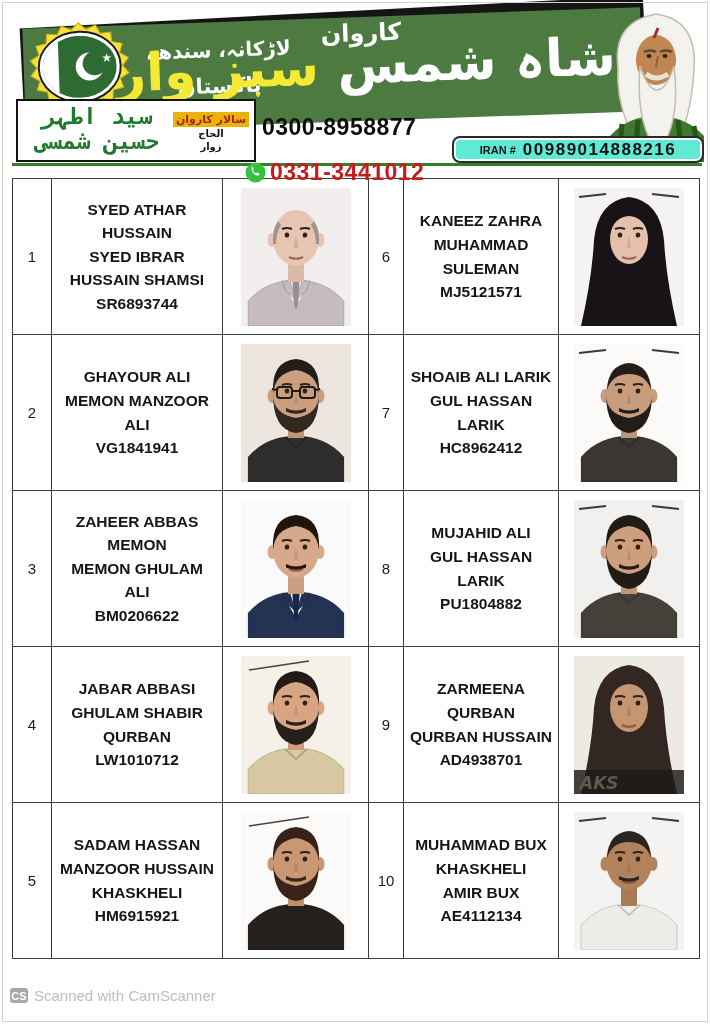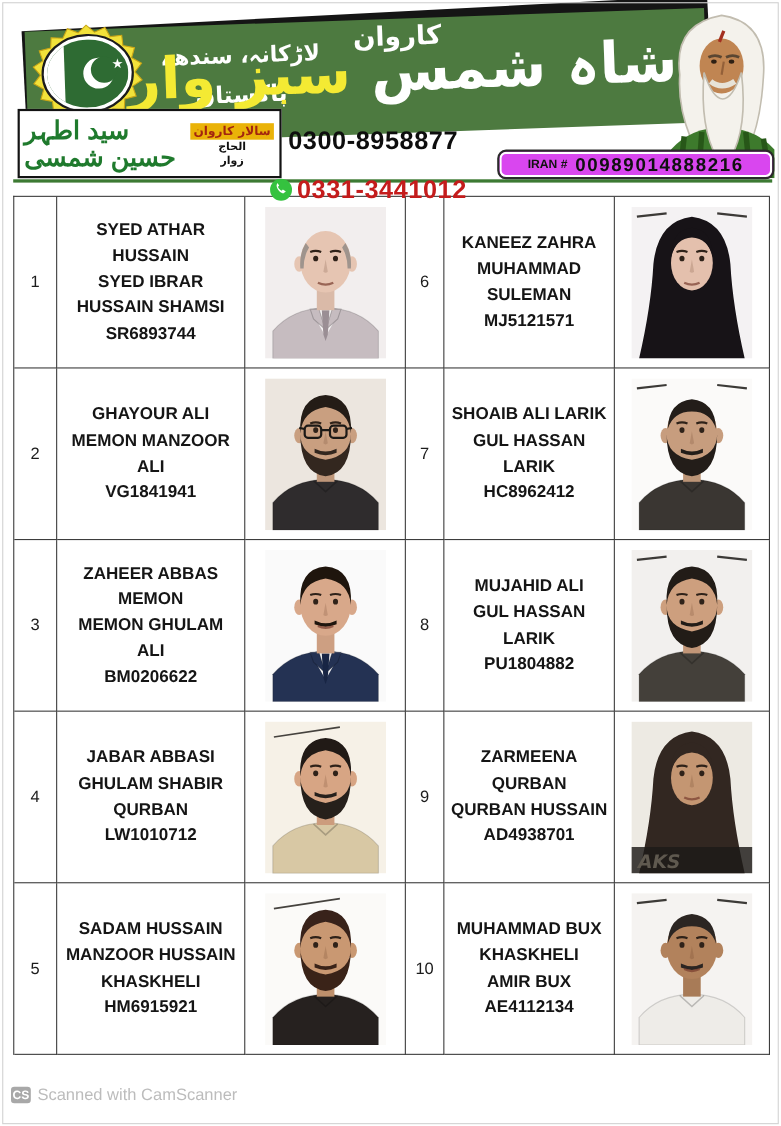--- a/index.html
+++ b/index.html
@@ -21,33 +21,33 @@
   .loc-l2{font-size:21px;margin-top:12px;}
   .main-title{position:absolute;right:26px;top:22px;direction:rtl;white-space:nowrap;
               font-size:52px;font-weight:bold;line-height:1;font-family:"DejaVu Sans", sans-serif;}
   .t-white{color:#ffffff;}
   .t-yellow{color:#f4ea33;padding-left:10px;}
 
   .saint{position:absolute;left:608px;top:4px;width:98px;height:158px;z-index:3;}
 
   .leader-box{position:absolute;left:16px;top:99px;width:240px;height:63px;background:#ffffff;
               border:2px solid #131313;z-index:5;display:flex;align-items:center;padding:1px 4px;box-sizing:border-box;}
-  .leader-name{flex:1;text-align:left;color:#1f7a2d;font-weight:bold;font-size:23px;line-height:1.05;
-               direction:rtl;font-family:Liberation Sans, sans-serif;}
+  .leader-name{flex:1;text-align:center;color:#1f7a2d;font-weight:bold;font-size:23px;line-height:1.05;
+               direction:rtl;font-family:Liberation Mono, monospace;}
   .leader-side{width:78px;text-align:center;direction:rtl;font-family:"DejaVu Sans", sans-serif;}
   .salar{display:inline-block;background:#eab308;color:#a3250f;font-size:11px;font-weight:bold;padding:1px 3px;}
   .honor{font-size:10px;font-weight:bold;color:#111111;line-height:1.3;}
 
   .phones{position:absolute;left:262px;top:114px;z-index:4;}
   .phone1{font-size:23px;font-weight:800;color:#0d0d0d;letter-spacing:0.5px;}
   .phone2row{display:flex;align-items:center;margin-left:-17px;margin-top:18px;}
   .phone2{font-size:23px;font-weight:800;color:#c41c1c;letter-spacing:0.5px;margin-left:4px;}
   .wa-icon{width:21px;height:21px;flex:0 0 auto;}
 
-  .iran-box{position:absolute;left:452px;top:136px;width:252px;height:27px;background:#d946ef;
+  .iran-box{position:absolute;left:452px;top:136px;width:252px;height:27px;background:#5eead4;
             border:2px solid #2a2a2a;border-radius:8px;box-shadow:inset 0 0 0 2px #ffffff;
             display:flex;align-items:center;justify-content:center;gap:7px;z-index:4;box-sizing:border-box;}
   .iran-label{font-size:11px;font-weight:bold;color:#111111;}
   .iran-number{font-size:17px;font-weight:800;letter-spacing:1.5px;color:#101010;}
 
   .green-rule{position:absolute;left:12px;top:163px;width:690px;height:3px;background:#3c7a33;z-index:1;}
 
   
   .roster{position:absolute;left:12px;top:178px;width:687px;display:grid;
           grid-template-columns:39px 171px 146px 35px 155px 141px;grid-auto-rows:156px;
@@ -367,21 +367,21 @@
           <path d="M41 41 Q46 39 51 41" stroke="#2f2219" stroke-width="2" fill="none"></path>
           <path d="M59 41 Q64 39 69 41" stroke="#2f2219" stroke-width="2" fill="none"></path>
           <path d="M55 48 L53 59 Q55 61 57 59 Z" fill="rgba(90,50,30,0.18)"></path>
           <path d="M48 69 Q55 72.5 62 69" stroke="rgba(120,60,45,0.7)" stroke-width="2" fill="none"></path>
           <rect x="0" y="114" width="110" height="24" fill="rgba(28,26,23,0.82)"></rect>
           <text x="6" y="133" font-family="DejaVu Sans, sans-serif" font-size="17" font-weight="bold" font-style="italic" fill="#5f594f">AKS</text>
         </svg>
       </div>
       <div class="cell num">5</div>
       <div class="cell name">
-        <div>SADAM HUSSAIN</div>
+        <div>SADAM HASSAN</div>
         <div>MANZOOR HUSSAIN</div>
         <div>KHASKHELI</div>
         <div>HM6915921</div>
       </div>
       <div class="cell photo">
         <svg viewBox="0 0 110 138" width="110" height="138">
           <rect width="110" height="138" fill="#fbfaf8"></rect>
           <path d="M7 138 L7 113 Q25 92 55 92 Q85 92 103 113 L103 138 Z" fill="#26211f" stroke="rgba(0,0,0,0.15)" stroke-width="1"></path>
           <path d="M44 93 L55 103 L66 93" fill="none" stroke="rgba(0,0,0,0.22)" stroke-width="1.5"></path>
           <rect x="47" y="72" width="16" height="22" fill="#c99872"></rect>

